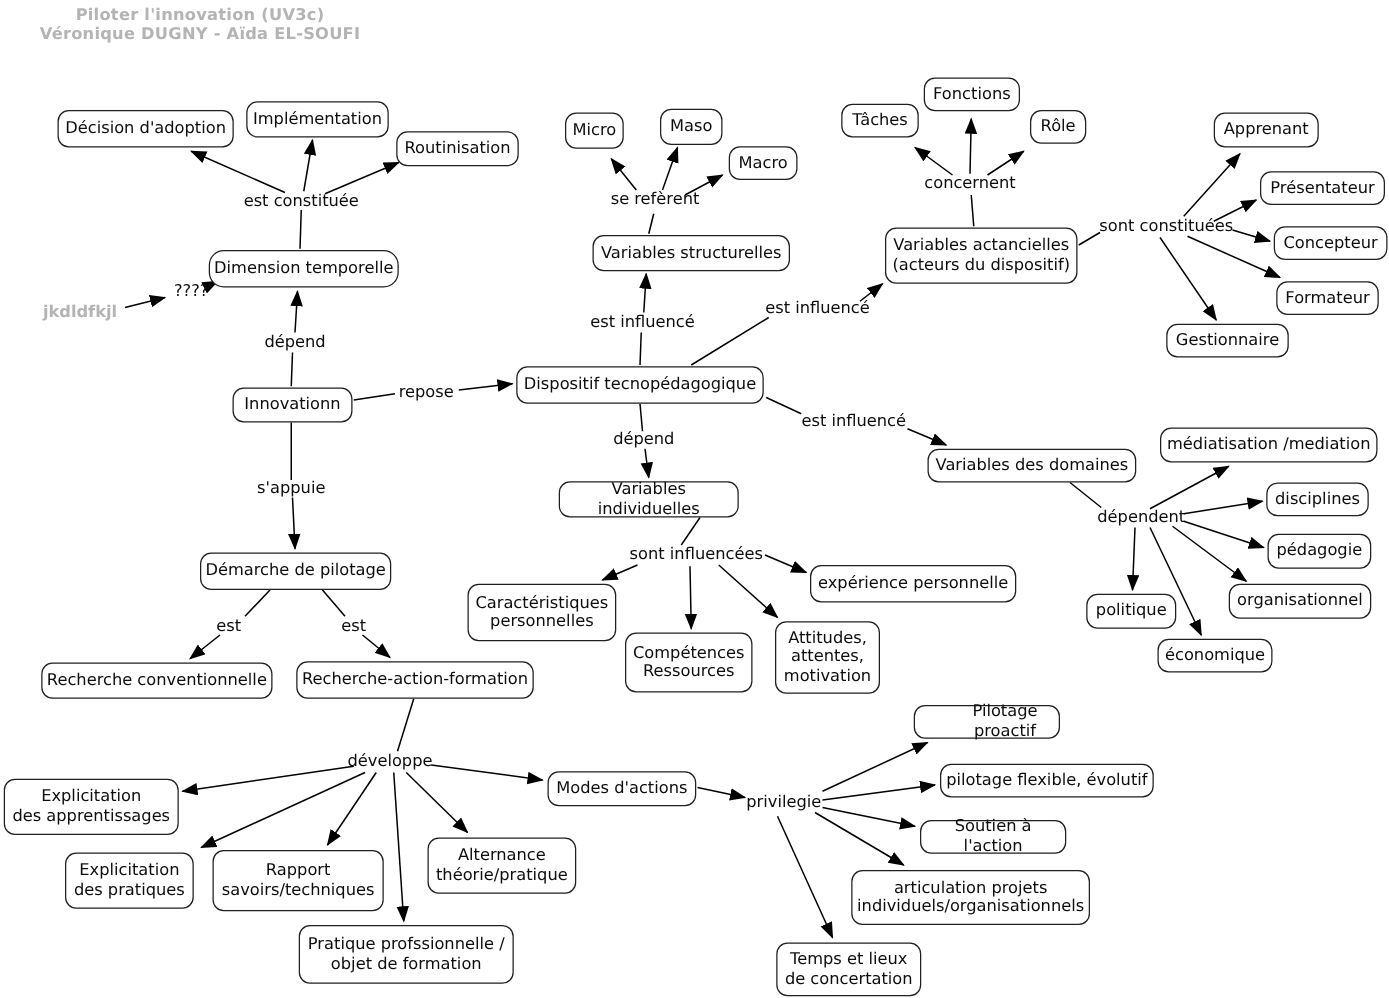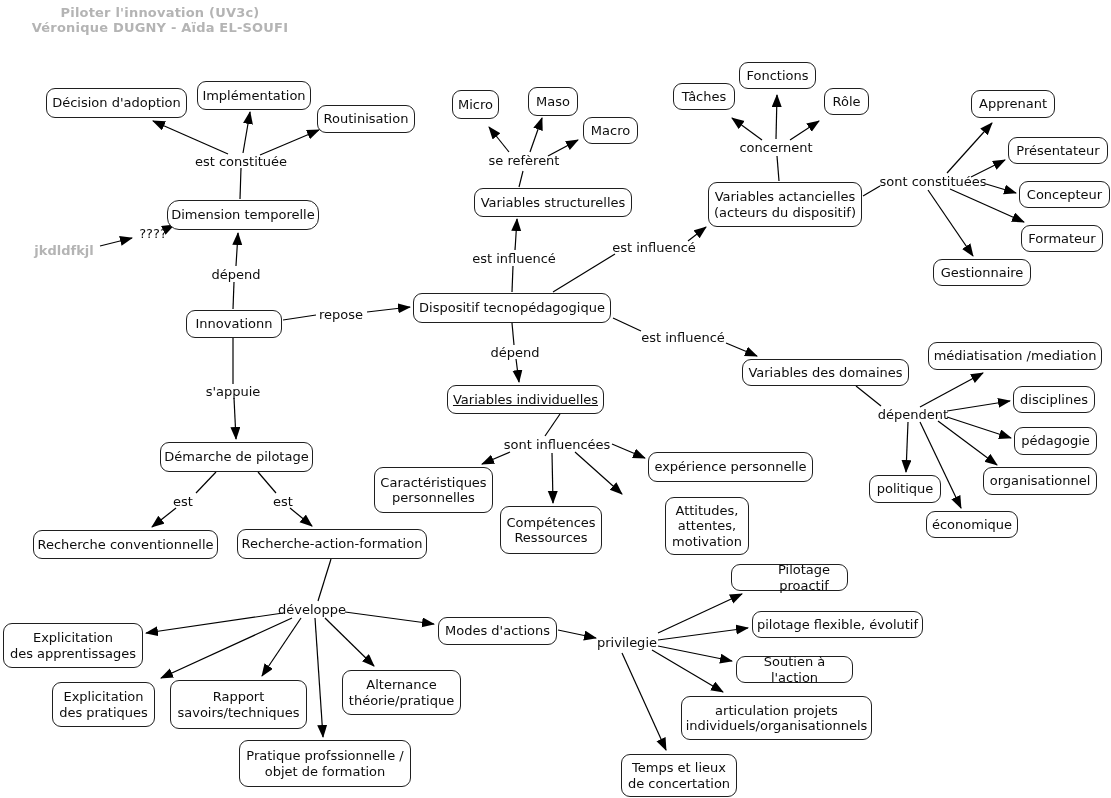--- a/index.html
+++ b/index.html
@@ -138,26 +138,26 @@
     <div class="node" style="left: 1021px; top: 225px; width: 82px; height: 27px;">Formateur</div>
     <div class="node" style="left: 933px; top: 259px; width: 98px; height: 27px;">Gestionnaire</div>
     <div class="node" style="left: 413px; top: 293px; width: 198px; height: 30px;">Dispositif tecnopédagogique</div>
     <div class="node" style="left: 742px; top: 359px; width: 167px; height: 27px;">Variables des domaines</div>
     <div class="node" style="left: 928px; top: 342px; width: 174px; height: 28px;">médiatisation /mediation</div>
     <div class="node" style="left: 1013px; top: 386px; width: 82px; height: 27px;">disciplines</div>
     <div class="node" style="left: 1014px; top: 427px; width: 83px; height: 28px;">pédagogie</div>
     <div class="node" style="left: 983px; top: 467px; width: 114px; height: 28px;">organisationnel</div>
     <div class="node" style="left: 869px; top: 475px; width: 72px; height: 28px;">politique</div>
     <div class="node" style="left: 926px; top: 511px; width: 92px; height: 27px;">économique</div>
-    <div class="node" style="left: 447px; top: 385px; width: 157px; height: 29px; text-decoration: underline;">Variables individuelles</div>
+    <div class="node" style="left: 447px; top: 385px; width: 144px; height: 29px;">Variables individuelles</div>
     <div class="node" style="left: 374px; top: 467px; width: 119px; height: 46px;">Caractéristiques
 personnelles</div>
     <div class="node" style="left: 500px; top: 506px; width: 102px; height: 48px;">Compétences
 Ressources</div>
-    <div class="node" style="left: 620px; top: 497px; width: 84px; height: 58px; margin-left: 45px;">Attitudes,
+    <div class="node" style="left: 620px; top: 497px; width: 84px; height: 58px;">Attitudes,
 attentes,
 motivation</div>
     <div class="node" style="left: 648px; top: 452px; width: 165px; height: 30px;">expérience personnelle</div>
     <div class="node" style="left: 160px; top: 442px; width: 153px; height: 30px;">Démarche de pilotage</div>
     <div class="node" style="left: 33px; top: 530px; width: 185px; height: 29px;">Recherche conventionnelle</div>
     <div class="node" style="left: 237px; top: 529px; width: 190px; height: 30px;">Recherche-action-formation</div>
     <div class="node" style="left: 3px; top: 623px; width: 140px; height: 45px;">Explicitation
 des apprentissages</div>
     <div class="node" style="left: 52px; top: 682px; width: 103px; height: 45px;">Explicitation
 des pratiques</div>

